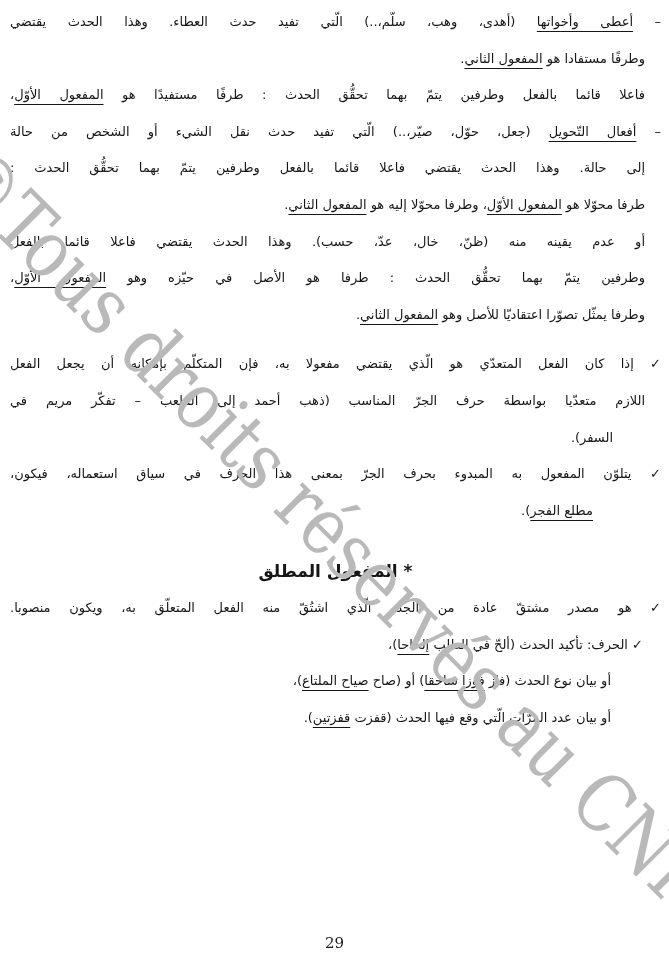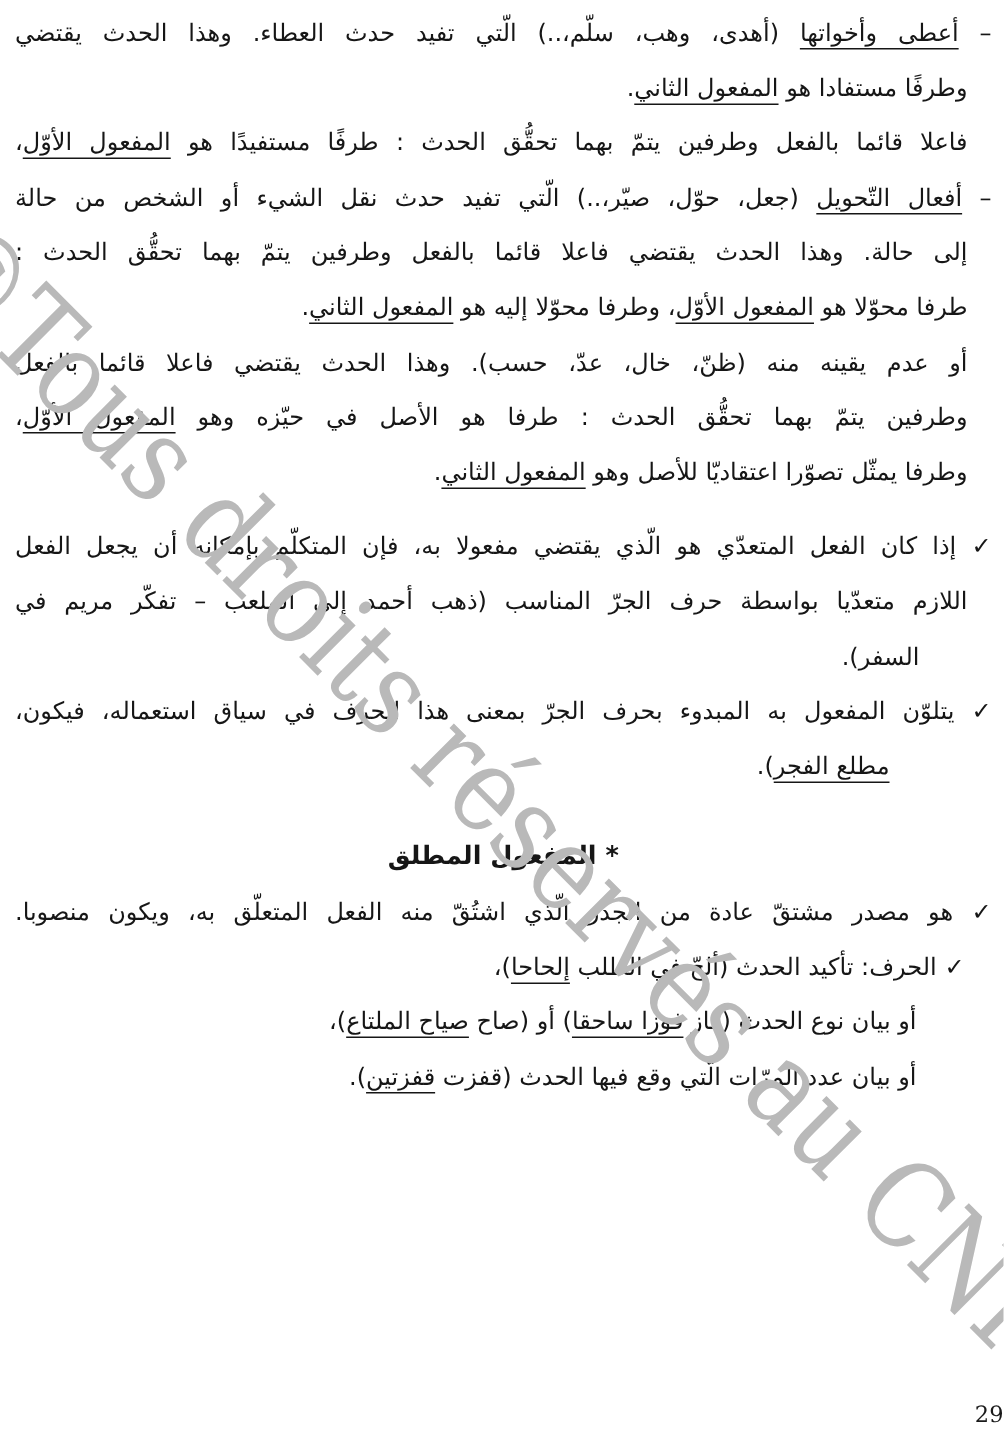--- a/index.html
+++ b/index.html
@@ -16,21 +16,21 @@
     color: #161616;
   }
   .doc {
     position: absolute;
     top: 4px; right: 8px; left: 10px;
     direction: rtl;
   }
   .line {
     direction: rtl;
     text-align: right;
-    font-size: 16px;
+    font-size: 13px;
     line-height: 36.6px;
     min-height: 36.6px;
   }
   .line.j {
     text-align: justify;
     text-align-last: justify;
   }
   .line.cont { padding-right: 16px; }
   .line.end  { text-align: right; }
   .line.gap  { margin-top: 13px; }
@@ -55,21 +55,21 @@
     letter-spacing: 0px;
     color: #b9b9b9;
     white-space: nowrap;
     z-index: 5;
     pointer-events: none;
   }
   .pagenum {
     position: absolute;
     bottom: 12px; left: 0;
     width: 100%;
-    text-align: right;
+    text-align: center;
     font-family: "DejaVu Serif", serif;
     font-size: 15px;
     color: #1a1a1a;
     z-index: 2;
   }
 </style>
 </head>
 <body>
 
 <div class="sheet">

